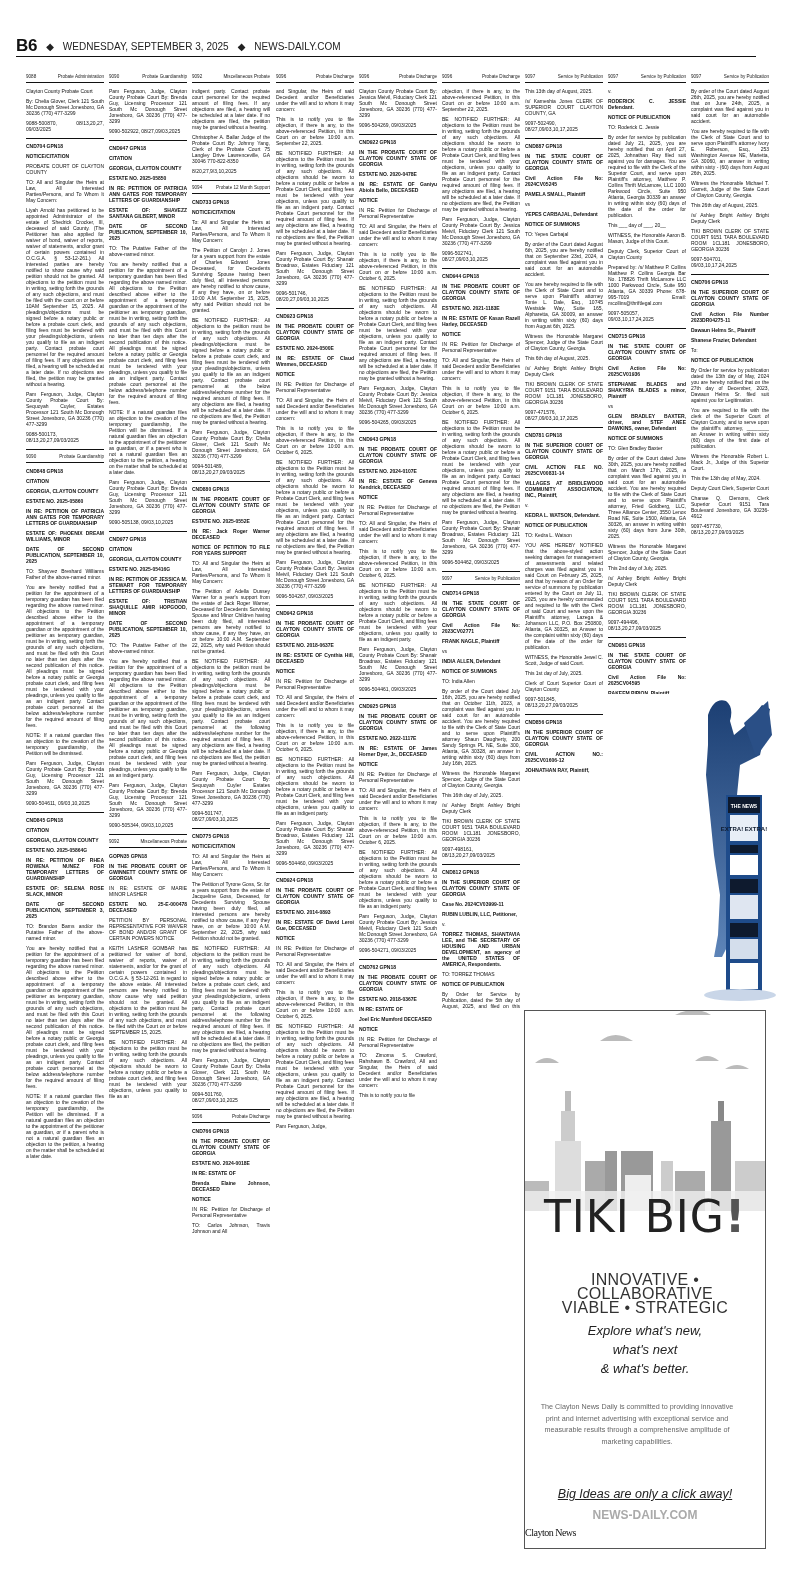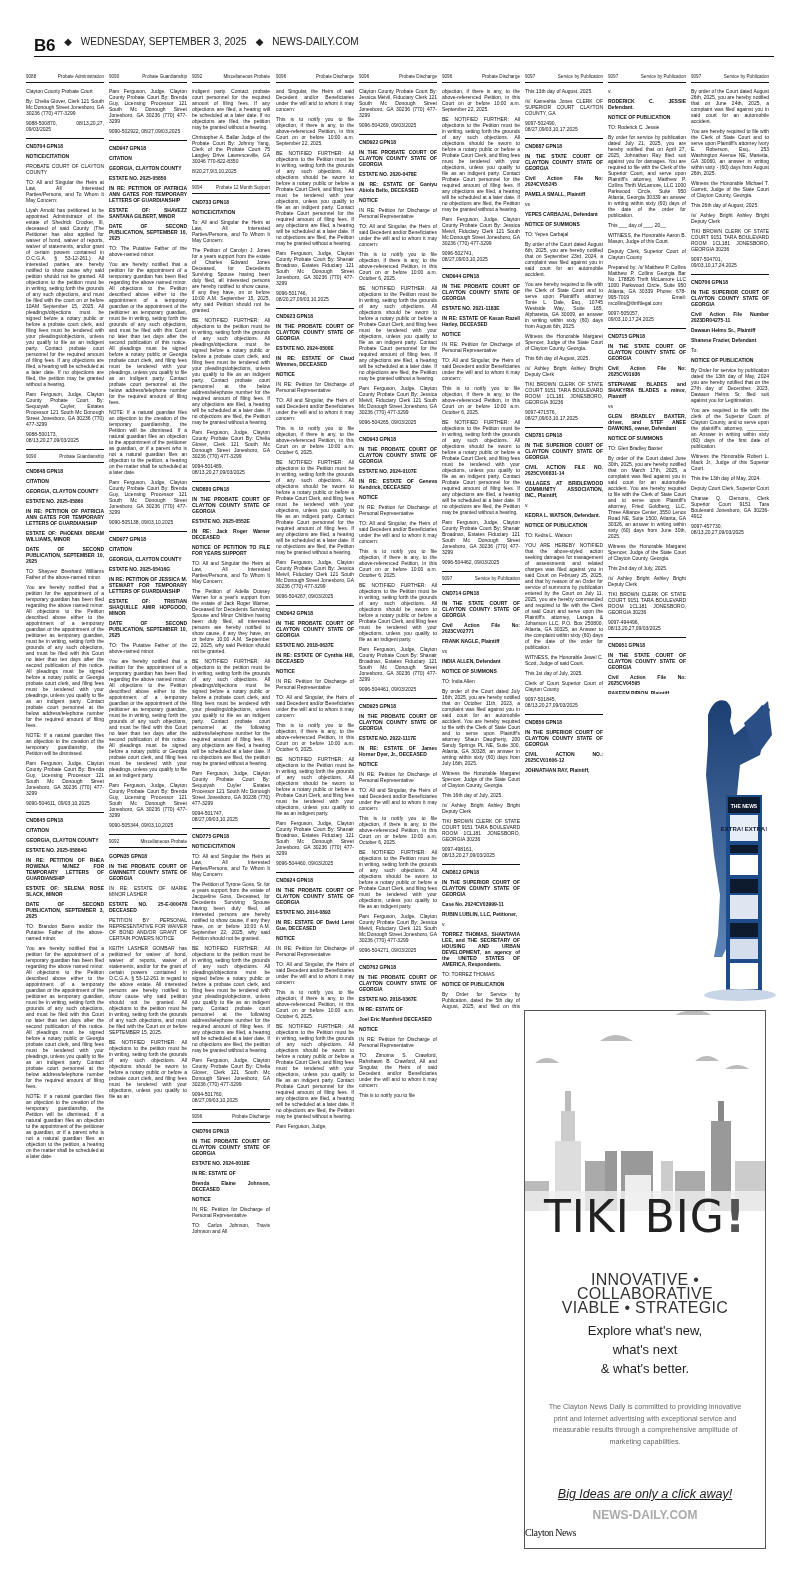--- a/index.html
+++ b/index.html
@@ -1,34 +1,34 @@
 <!DOCTYPE html>
 <html><head>
 <meta charset="utf-8">
 <style>
   html,body{margin:0;padding:0;background:#fff;}
   body{width:792px;height:1584px;position:relative;overflow:hidden;font-family:"Liberation Sans",sans-serif;color:#111;}
-  .masthead{position:absolute;left:34px;top:36px;width:740px;height:20px;border-bottom:1.5px solid #111;display:flex;gap:6px;}
+  .masthead{position:absolute;left:16px;top:36px;width:740px;height:20px;border-bottom:1.5px solid #111;display:flex;align-items:center;gap:6px;}
   .masthead .pg{font-weight:bold;font-size:17px;letter-spacing:-0.3px;}
   .masthead .txt{font-size:10px;color:#222;}
   .masthead .dia{font-size:10px;color:#222;margin:0 3px;}
   .col{position:absolute;top:74px;width:78px;font-size:5px;line-height:6px;overflow:hidden;}
   .colhead{display:flex;justify-content:space-between;font-size:4.6px;color:#222;border-bottom:1.3px solid #111;padding-bottom:2px;margin-bottom:5px;white-space:nowrap;}
   .col p{margin:0 0 4px 0;text-align:justify;}
   .b{font-weight:bold;}
   .c{text-align:center;font-weight:bold;}
   .sep{border-top:1.3px solid #111;margin:6px 0 4px 0;}
   .r{text-align:right;}
   .ad{position:absolute;left:524px;top:1010px;width:240px;height:537px;border:1px solid #555;background:#fff;overflow:hidden;}
   .sky{position:absolute;left:0;top:0;width:240px;height:200px;}
   .think{position:absolute;left:0;top:180px;width:240px;text-align:center;font-size:44px;font-weight:normal;letter-spacing:1px;color:#222;font-family:"DejaVu Sans",sans-serif;}
   .think .bang{color:#555;font-weight:bold;}
   .tags{position:absolute;left:0;top:262px;width:240px;text-align:center;font-size:16px;color:#333;line-height:14px;letter-spacing:0.3px;}
-  .explore{position:absolute;left:0;top:310px;width:240px;text-align:center;font-size:13px;line-height:19px;color:#222;}
-  .blurb{position:absolute;left:18px;top:390px;width:204px;text-align:center;font-size:7.2px;line-height:11.5px;color:#666;}
+  .explore{position:absolute;left:0;top:310px;width:240px;text-align:center;font-size:13px;font-style:italic;line-height:19px;color:#222;}
+  .blurb{position:absolute;left:10px;top:390px;width:204px;text-align:center;font-size:7.2px;line-height:11.5px;color:#666;}
   .bigideas{position:absolute;left:0;top:476px;width:240px;text-align:center;font-size:12.5px;font-style:italic;color:#222;text-decoration:underline;}
   .site{position:absolute;left:0;top:497px;width:240px;text-align:center;font-size:12px;font-weight:bold;color:#aaa;}
   .brand{position:absolute;left:0;top:516px;width:240px;font-size:10px;font-family:"Liberation Serif",serif;color:#111;letter-spacing:-0.5px;}
   .illus{position:absolute;left:700px;top:695px;width:92px;height:310px;}
 </style>
 </head>
 <body>
 
 <div class="masthead">
   <span class="pg">B6</span>

